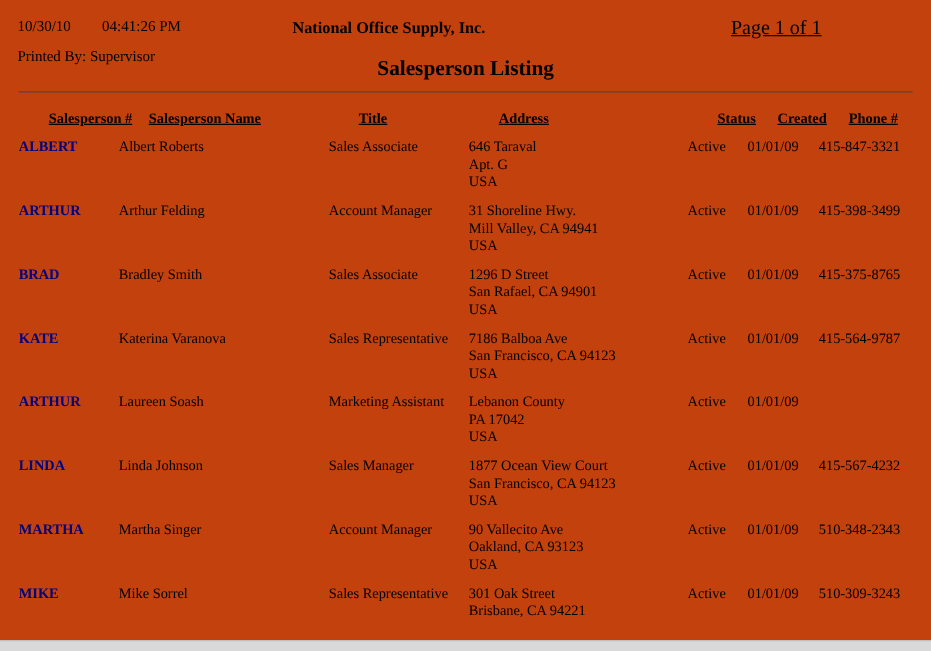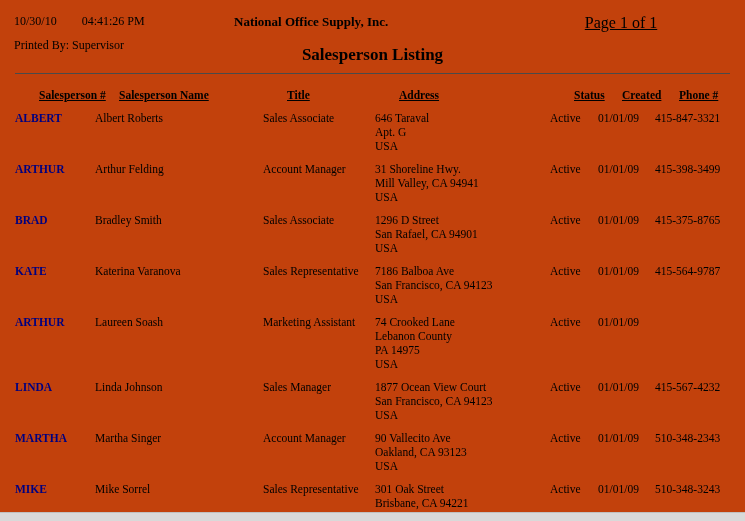--- a/index.html
+++ b/index.html
@@ -165,23 +165,22 @@
         </div>
         <div class="cell">Active</div>
         <div class="cell">01/01/09</div>
         <div class="cell">415-564-9787</div>
       </div>
       <div class="grid-row data-row">
         <div class="cell cell-id">ARTHUR</div>
         <div class="cell">Laureen Soash</div>
         <div class="cell">Marketing Assistant</div>
         <div>
-          <div class="addr-line">74 Crooked Lane</div>
           <div class="addr-line">Lebanon County</div>
-          <div class="addr-line">PA 14975</div>
+          <div class="addr-line">PA 17042</div>
           <div class="addr-line">USA</div>
         </div>
         <div class="cell">Active</div>
         <div class="cell">01/01/09</div>
         <div class="cell"></div>
       </div>
       <div class="grid-row data-row">
         <div class="cell cell-id">LINDA</div>
         <div class="cell">Linda Johnson</div>
         <div class="cell">Sales Manager</div>
@@ -210,19 +209,19 @@
       <div class="grid-row data-row">
         <div class="cell cell-id">MIKE</div>
         <div class="cell">Mike Sorrel</div>
         <div class="cell">Sales Representative</div>
         <div>
           <div class="addr-line">301 Oak Street</div>
           <div class="addr-line">Brisbane, CA 94221</div>
         </div>
         <div class="cell">Active</div>
         <div class="cell">01/01/09</div>
-        <div class="cell">510-348-3243</div>
+        <div class="cell">510-309-3243</div>
       </div>
     </div>
 
   <div class="hscrollbar"></div>
 
 </div>
 
 </body></html>

